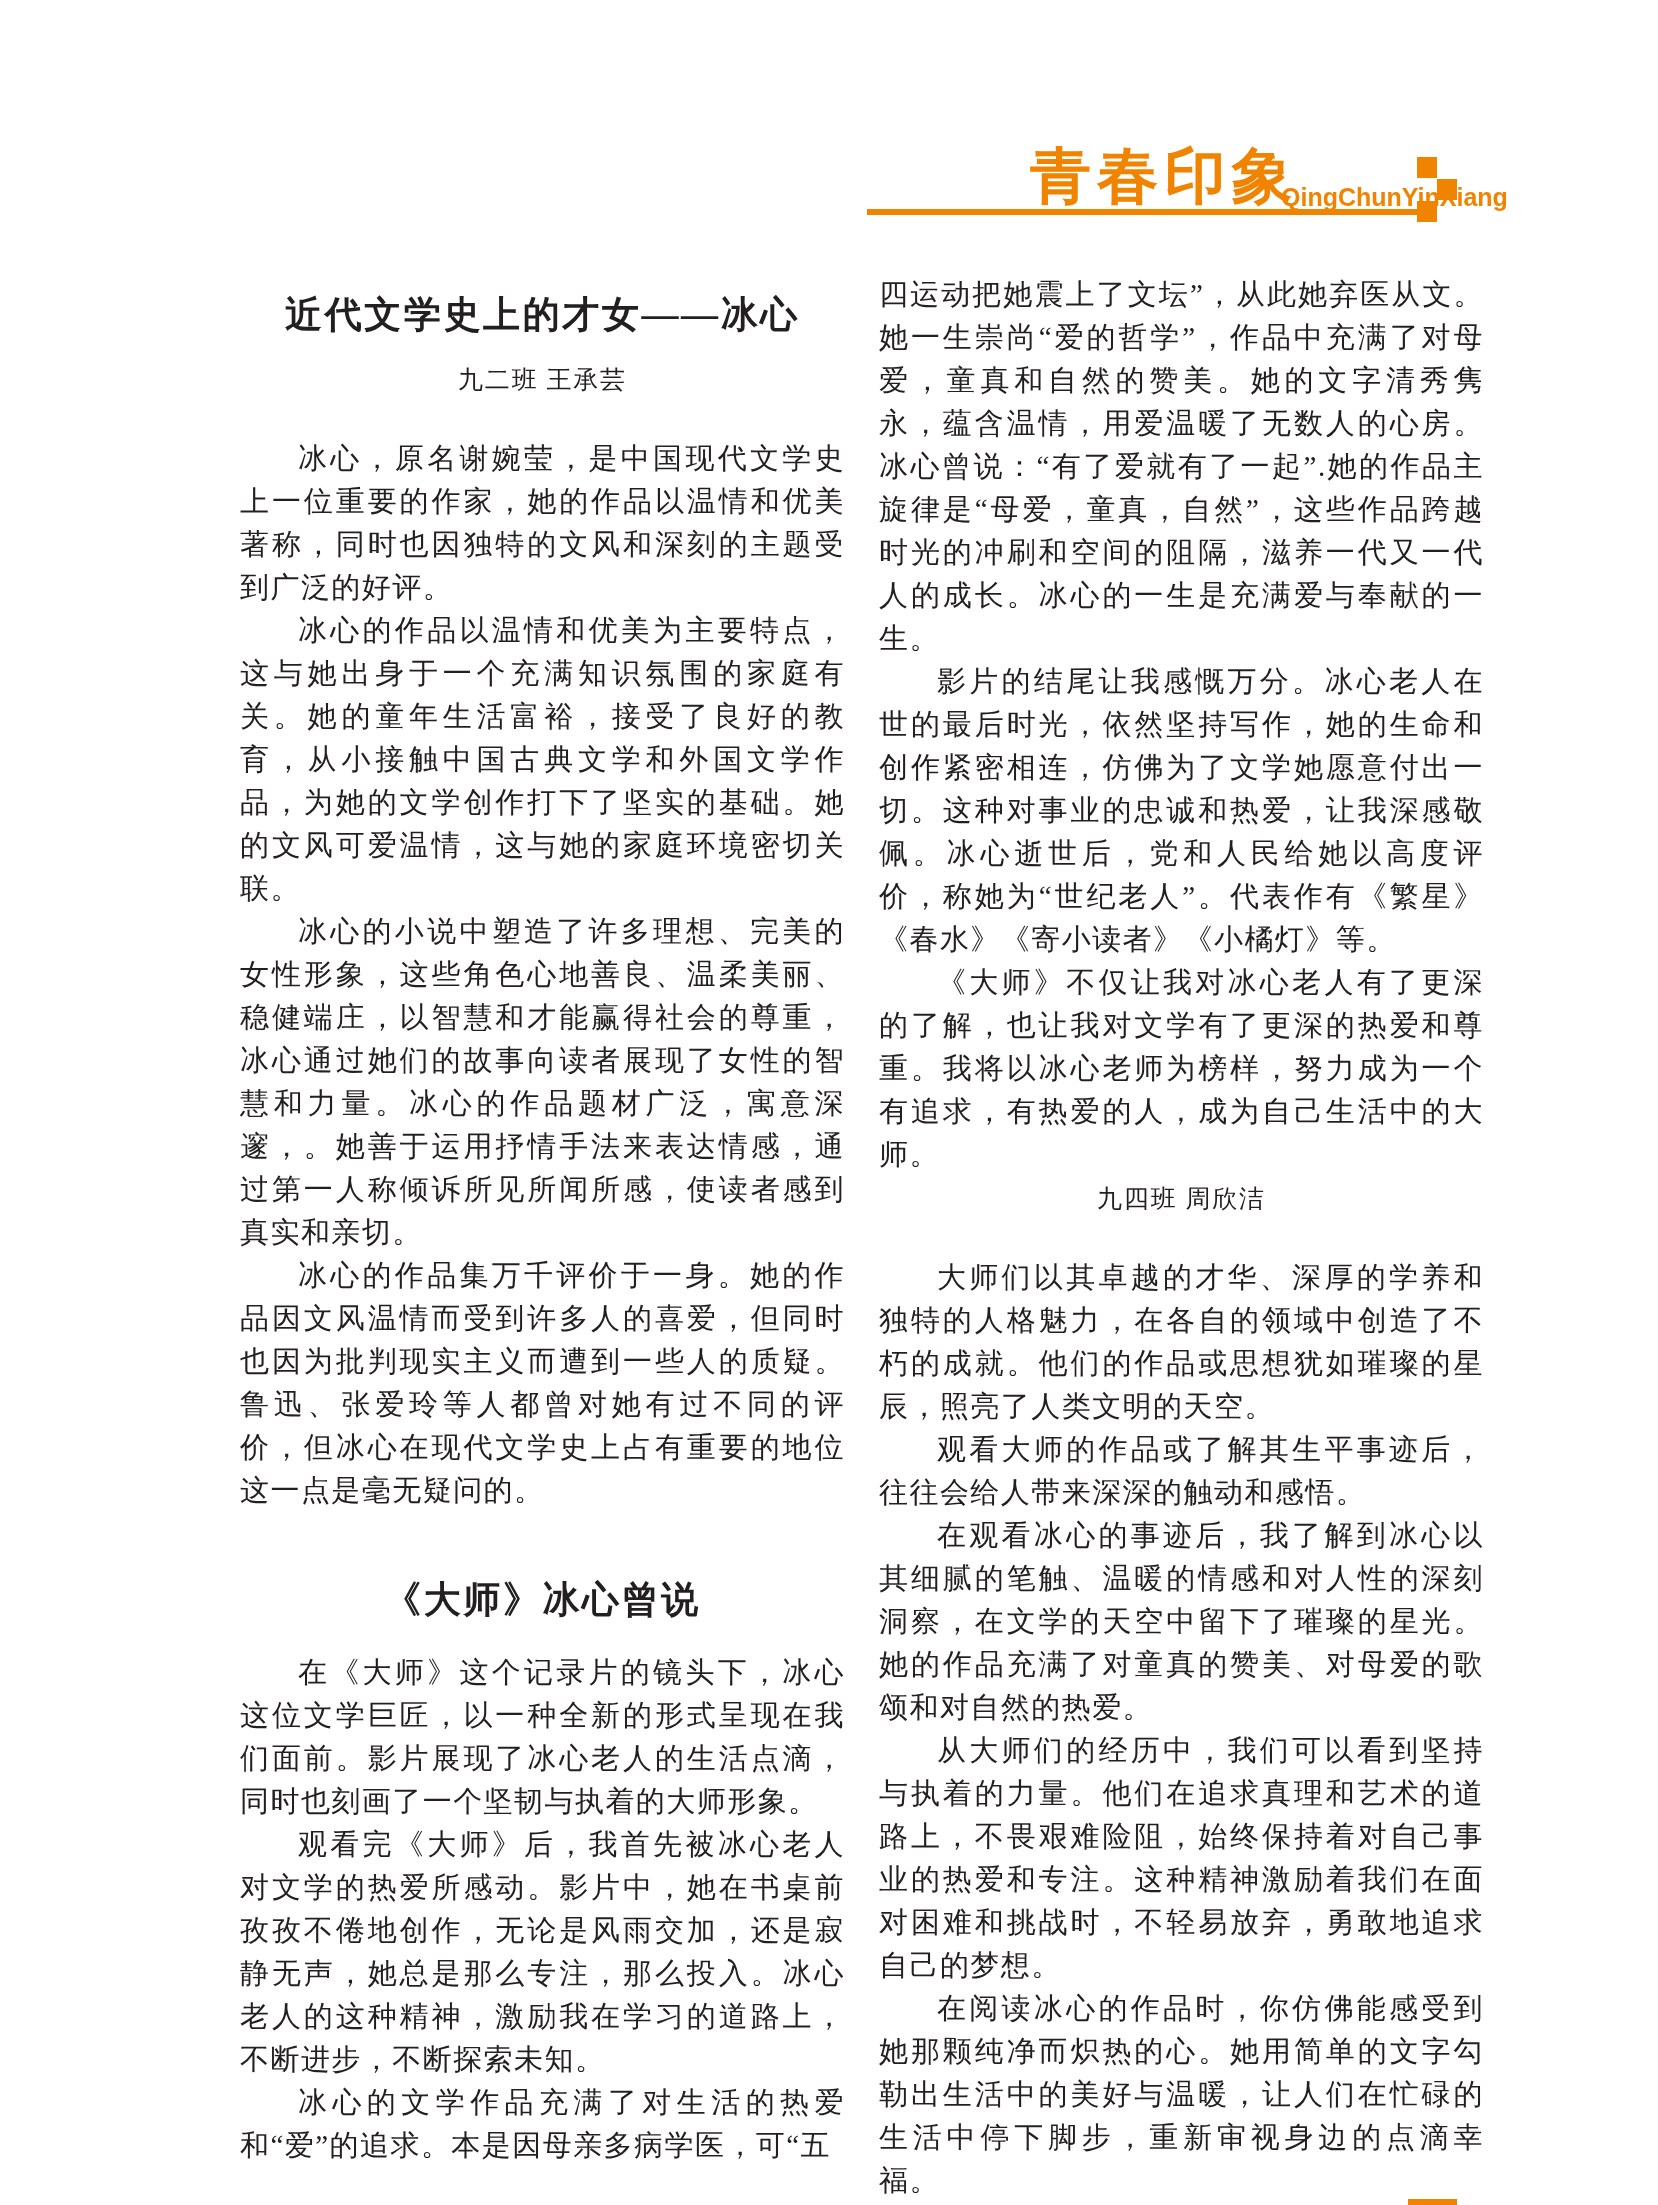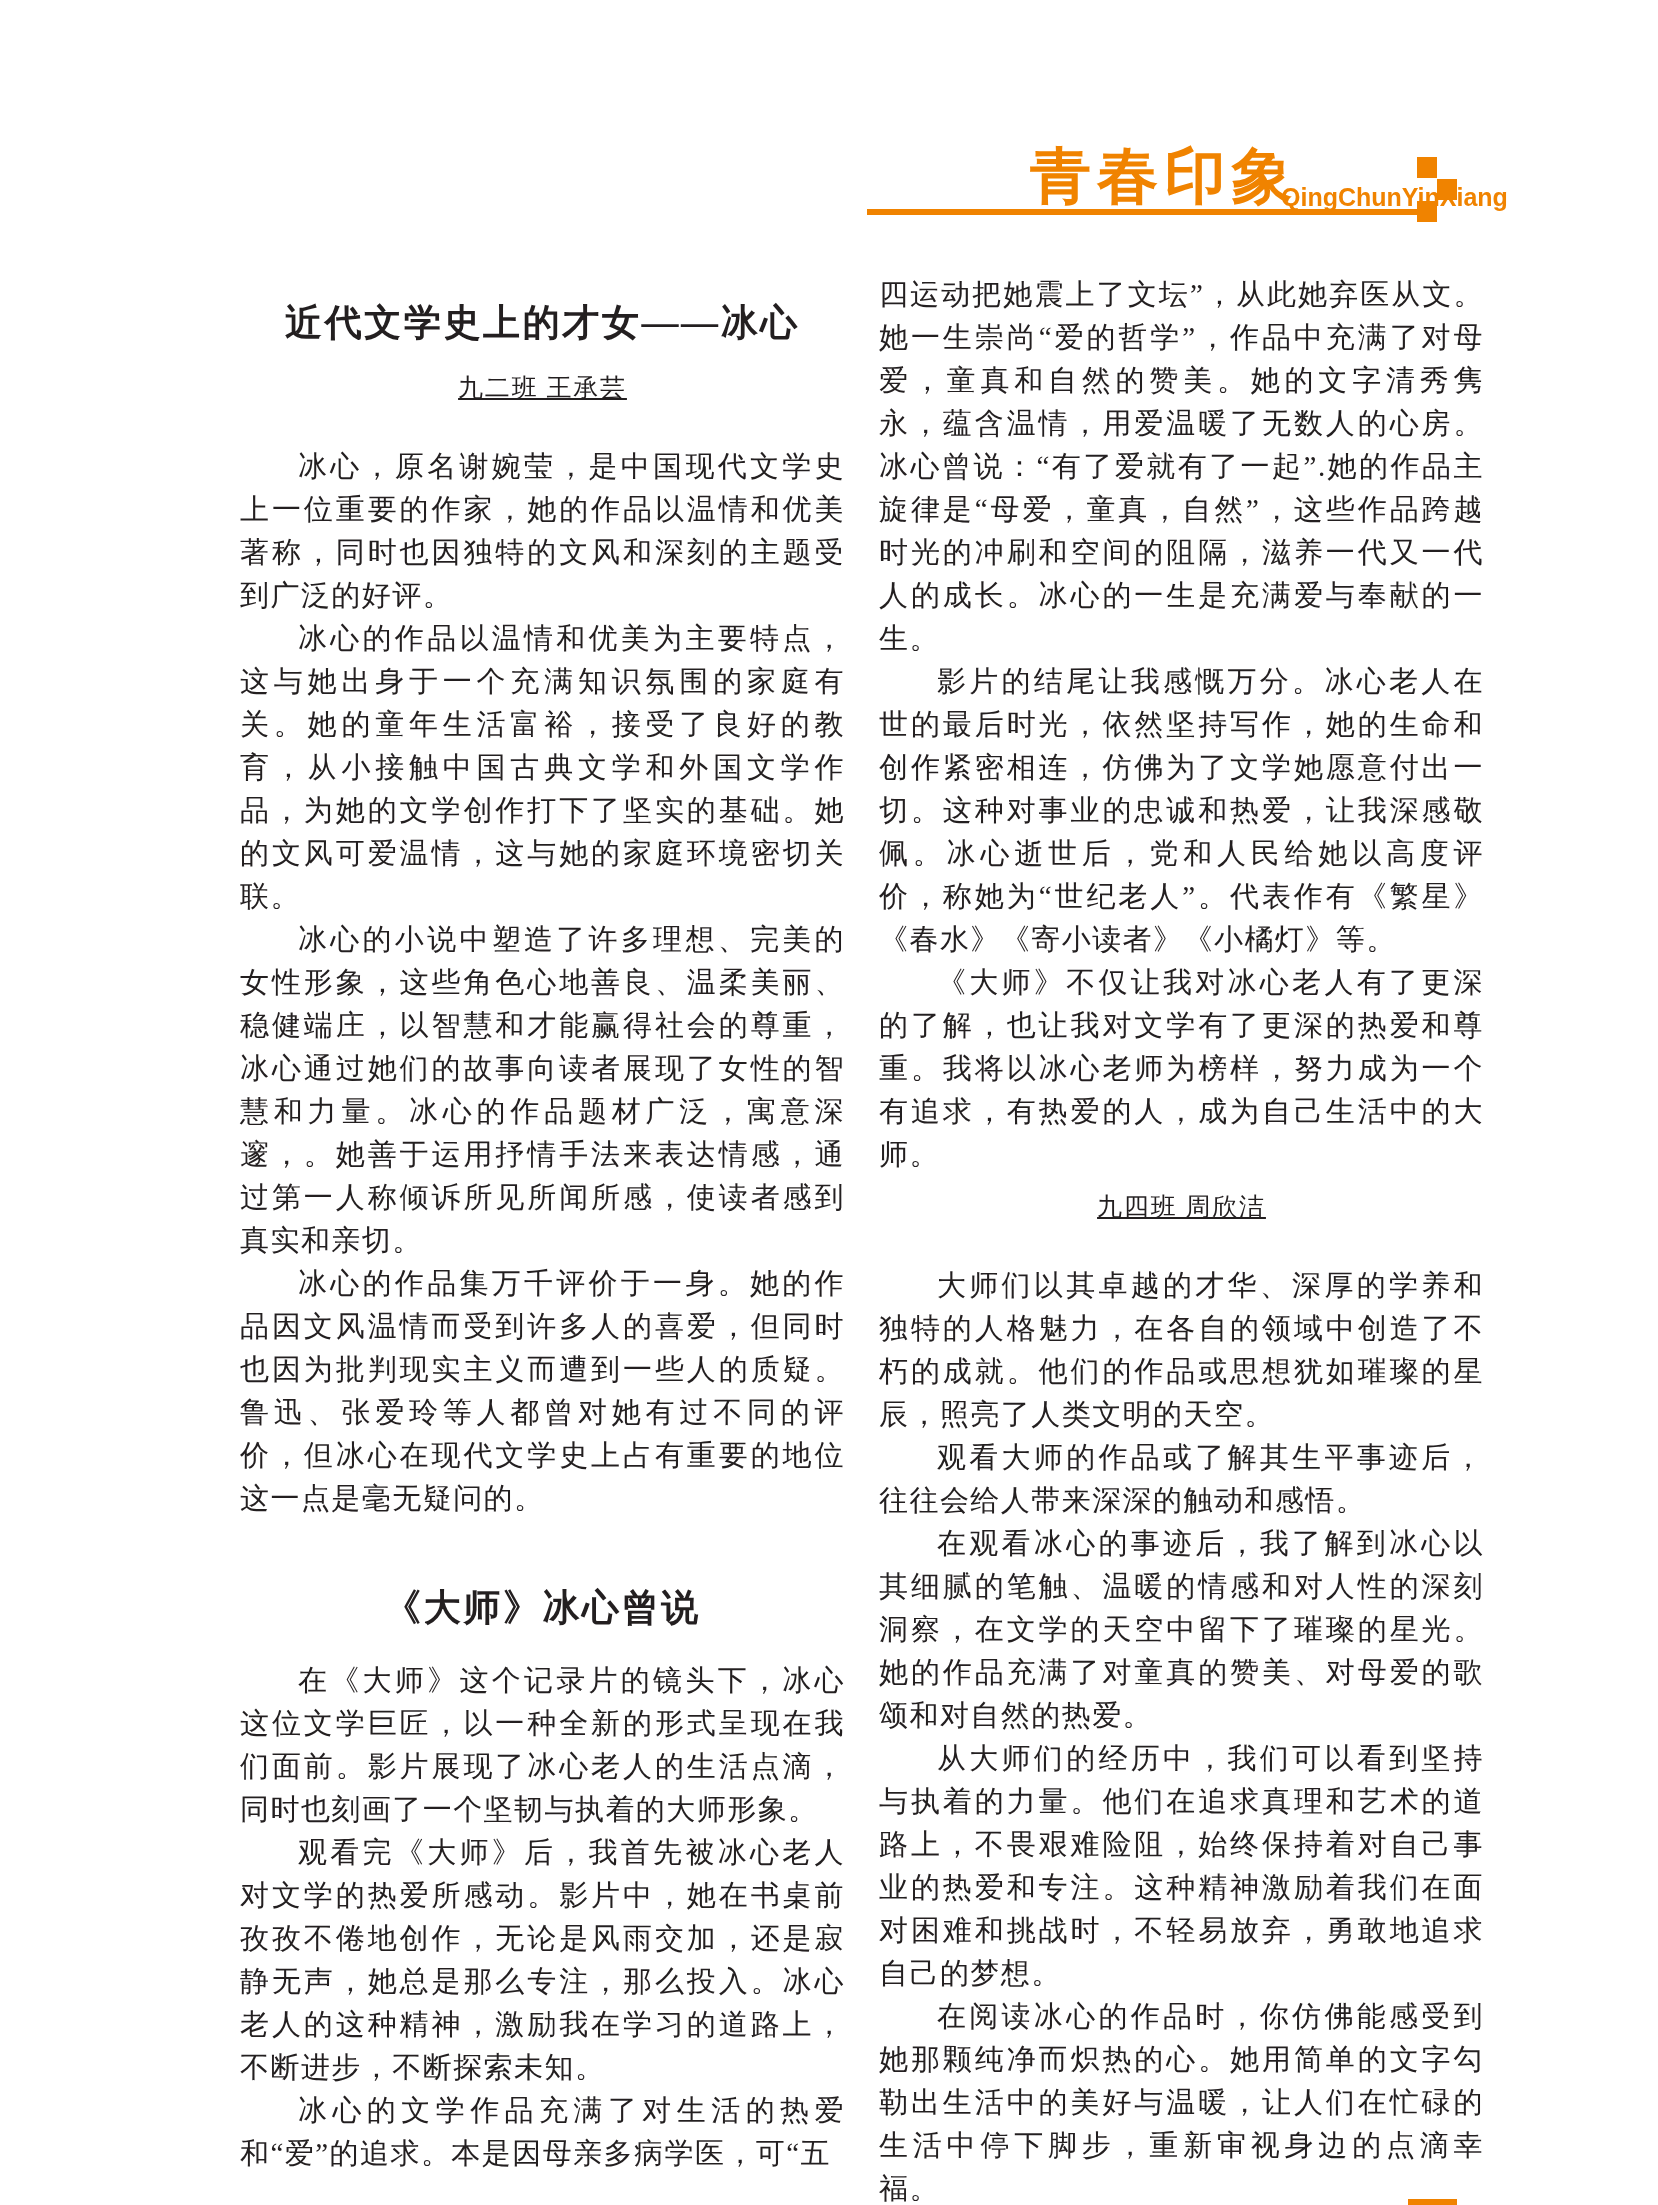--- a/index.html
+++ b/index.html
@@ -62,28 +62,27 @@
   .col-right { left: 879px; top: 273px; }
 
   .art-title {
     font-size: 37px;
     line-height: 1.25;
     font-weight: bold;
     text-align: center;
     letter-spacing: 2.6px;
     margin: 65px 0 27px 0;
   }
-  .first .art-title { margin-top: 12px; }
+  .first .art-title { margin-top: 4px; }
   .art-author {
     font-size: 25px;
     line-height: 1.2;
     text-align: center;
     letter-spacing: 1.8px;
-    margin: 16px 0 42px 0;
-    text-decoration: underline;
+    margin: 8px 0 42px 0;
   }
   .para {
     font-size: 29px;
     line-height: 43px;
     letter-spacing: 0.05em;
     text-align: justify;
     text-align-last: left;
     word-break: break-all;
     text-indent: 2em;
     margin: 0;

